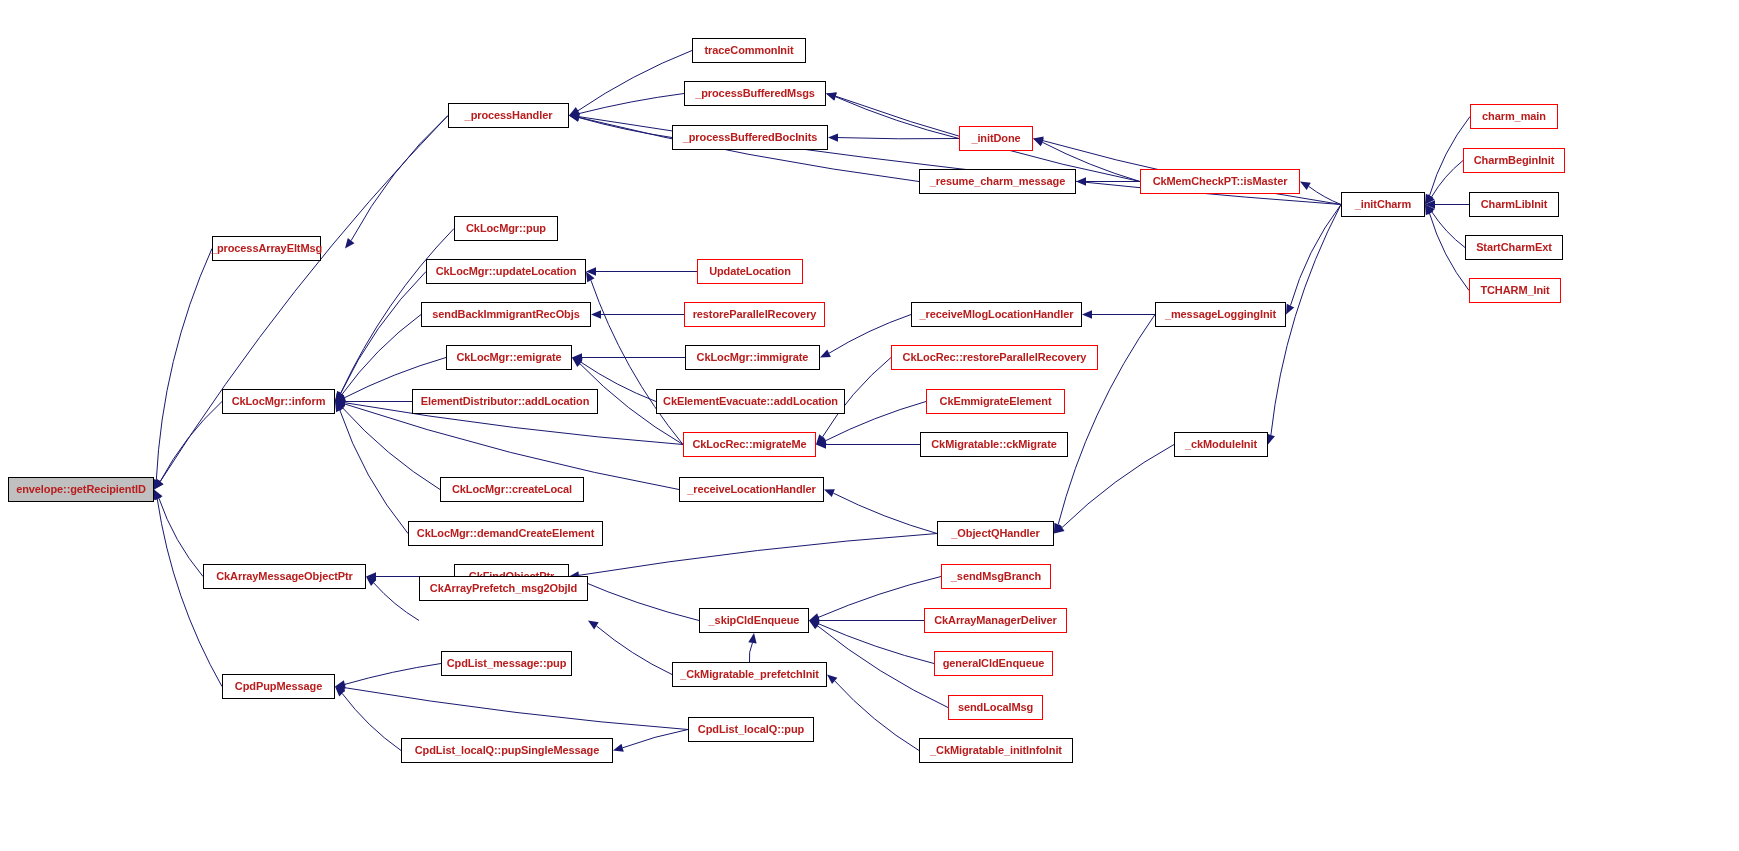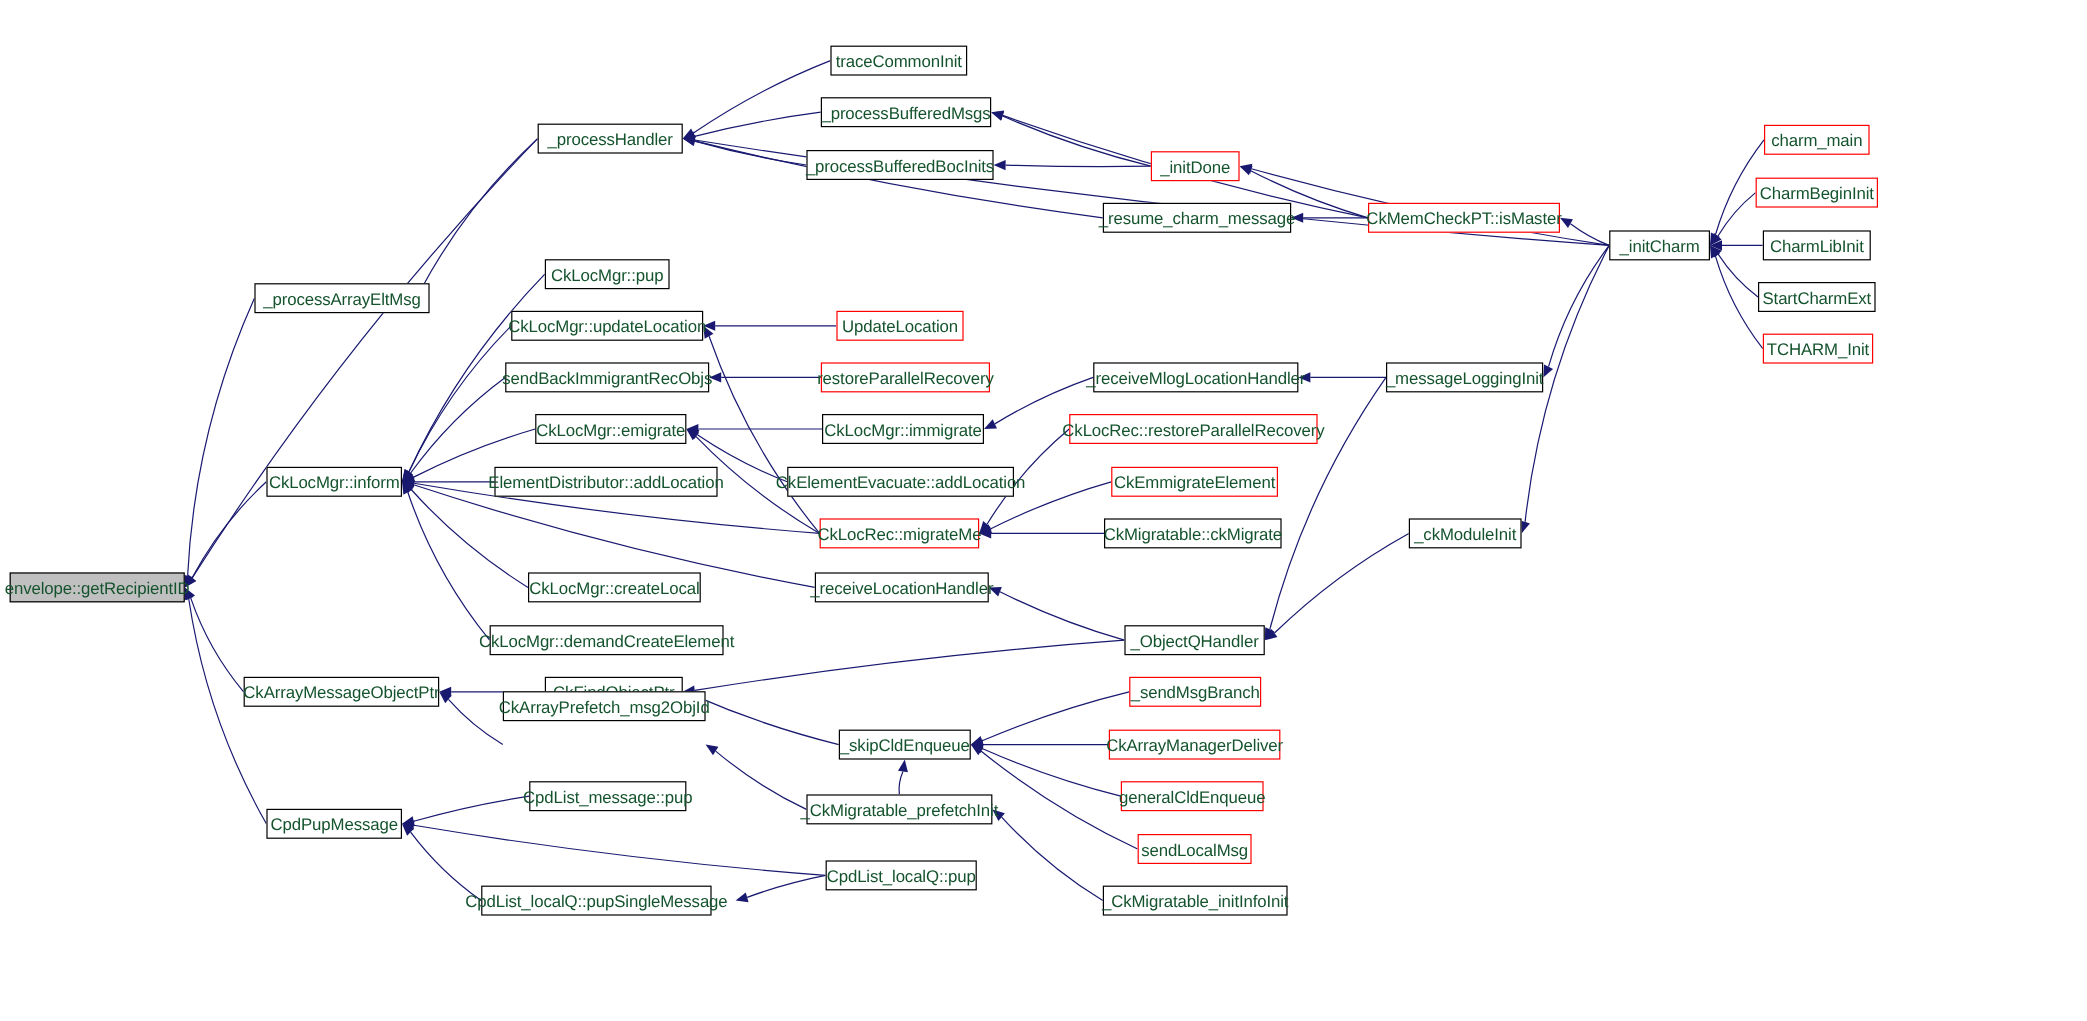--- a/index.html
+++ b/index.html
@@ -11,30 +11,31 @@
     background:#ffffff;
     font-family:"Liberation Sans","DejaVu Sans",sans-serif;
     overflow:hidden;
   }
   #edges{position:absolute;left:0;top:0;width:1739px;height:851px;pointer-events:none;}
   .node{
     position:absolute;
     box-sizing:border-box;
     border:1px solid #000000;
     background:#ffffff;
-    color:#14532d;
-    font-size:14px;
+    color:#b91c1c;
+    font-size:11px;
     line-height:1;
     display:flex;
     align-items:center;
     justify-content:center;
     white-space:nowrap;
     letter-spacing:-0.1px;
     height:25px;
     padding:0 7px;
+    font-weight:bold;
   }
   .node.red{border-color:#ff0000;}
   .node.root{background:#c0c0c0;border-color:#000000;}
 </style>
 </head>
 <body>
 
 <div id="canvas">
   <svg id="edges" xmlns="http://www.w3.org/2000/svg">
       <path d="M 212 248.5 Q 162.4730052217926 358.9171336250327 156.33983223225331 479.7775936556371" stroke="#191970" stroke-width="1" fill="none"></path>
@@ -158,21 +159,21 @@
       <path d="M 441 663.5 Q 392.2046092000887 670.798071809927 344.7725949680568 684.379531280516" stroke="#191970" stroke-width="1" fill="none"></path>
       <polygon points="335,686.5 343.8819981058735,680.275041393932 345.6631918302401,688.4840211670999" fill="#191970"></polygon>
       <path d="M 688 729.5 Q 515.5343620200995 716.2306253013231 344.9266235178692 687.7091920999104" stroke="#191970" stroke-width="1" fill="none"></path>
       <polygon points="335,686.5 345.43448419983156,683.5400102224054 344.4187628359068,691.8783739774154" fill="#191970"></polygon>
       <path d="M 401 750.5 Q 367.0834891995171 726.6275548470988 342.17900393451055 693.4614583607375" stroke="#191970" stroke-width="1" fill="none"></path>
       <polygon points="335,686.5 345.1028164460203,690.4462767082431 339.2551914230008,696.476640013232" fill="#191970"></polygon>
       <path d="M 688 729.5 Q 654.5868192996669 736.0518475191718 622.6296401971418 747.8037007448003" stroke="#191970" stroke-width="1" fill="none"></path>
       <polygon points="613,750.5 621.4971945099579,743.7592518620007 623.7620858843258,751.8481496275998" fill="#191970"></polygon>
     </svg>
 <div class="node root" style="left: 8px; top: 477px; width: 146px;">envelope::getRecipientID</div>
-    <div class="node" style="left: 212px; top: 236px; width: 146px;">_processArrayEltMsg</div>
+    <div class="node" style="left: 212px; top: 236px; width: 109px;">_processArrayEltMsg</div>
     <div class="node" style="left: 448px; top: 103px; width: 121px;">_processHandler</div>
     <div class="node" style="left: 692px; top: 38px; width: 114px;">traceCommonInit</div>
     <div class="node" style="left: 684px; top: 81px; width: 142px;">_processBufferedMsgs</div>
     <div class="node" style="left: 672px; top: 125px; width: 156px;">_processBufferedBocInits</div>
     <div class="node red" style="left: 959px; top: 126px; width: 74px;">_initDone</div>
     <div class="node" style="left: 919px; top: 169px; width: 157px;">_resume_charm_message</div>
     <div class="node red" style="left: 1140px; top: 169px; width: 160px;">CkMemCheckPT::isMaster</div>
     <div class="node" style="left: 1341px; top: 192px; width: 84px;">_initCharm</div>
     <div class="node red" style="left: 1470px; top: 104px; width: 88px;">charm_main</div>
     <div class="node red" style="left: 1463px; top: 148px; width: 102px;">CharmBeginInit</div>
@@ -206,14 +207,14 @@
     <div class="node" style="left: 419px; top: 576px; width: 169px;">CkArrayPrefetch_msg2ObjId</div>
     <div class="node" style="left: 699px; top: 608px; width: 110px;">_skipCldEnqueue</div>
     <div class="node red" style="left: 924px; top: 608px; width: 143px;">CkArrayManagerDeliver</div>
     <div class="node" style="left: 441px; top: 651px; width: 131px;">CpdList_message::pup</div>
     <div class="node" style="left: 672px; top: 662px; width: 155px;">_CkMigratable_prefetchInit</div>
     <div class="node red" style="left: 934px; top: 651px; width: 119px;">generalCldEnqueue</div>
     <div class="node" style="left: 222px; top: 674px; width: 113px;">CpdPupMessage</div>
     <div class="node red" style="left: 948px; top: 695px; width: 95px;">sendLocalMsg</div>
     <div class="node" style="left: 688px; top: 717px; width: 126px;">CpdList_localQ::pup</div>
     <div class="node" style="left: 919px; top: 738px; width: 154px;">_CkMigratable_initInfoInit</div>
-    <div class="node" style="left: 401px; top: 738px; width: 192px;">CpdList_localQ::pupSingleMessage</div>
+    <div class="node" style="left: 401px; top: 738px; width: 212px;">CpdList_localQ::pupSingleMessage</div>
   </div>
 
 </body></html>

